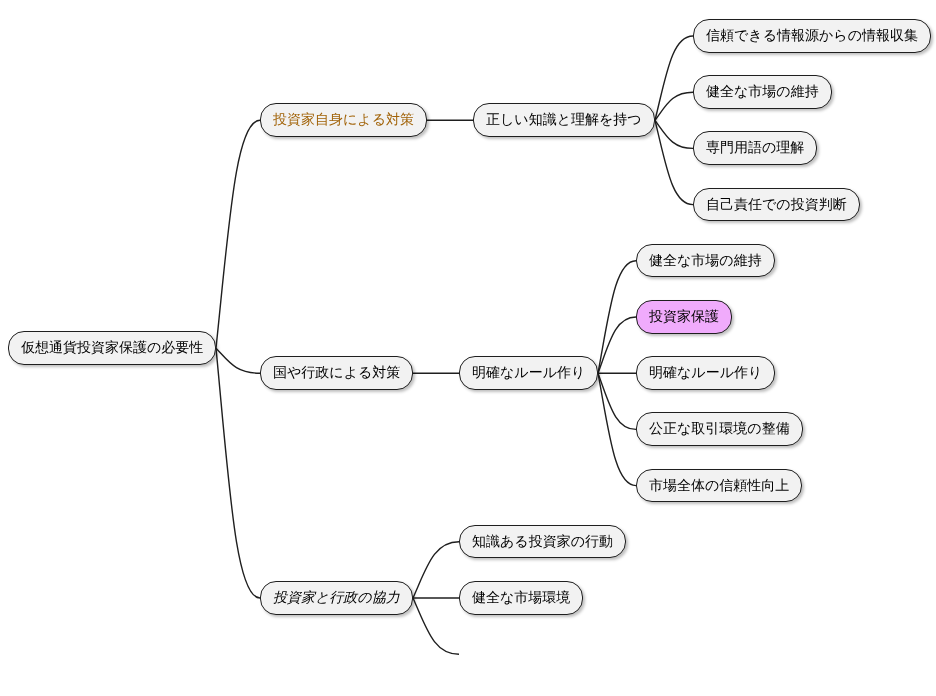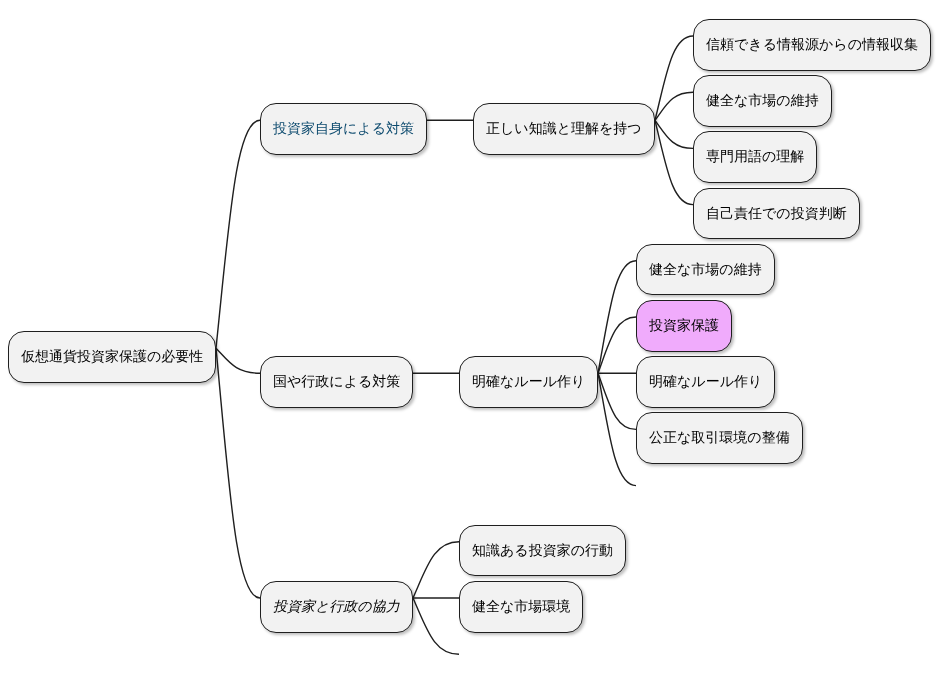--- a/index.html
+++ b/index.html
@@ -18,21 +18,21 @@
   #edge-layer {
     position: absolute;
     left: 0;
     top: 0;
     z-index: 0;
   }
   .node {
     position: absolute;
     z-index: 1;
     box-sizing: border-box;
-    padding: 16px 12px;
+    padding: 7px 12px;
     border-radius: 16px;
     white-space: nowrap;
     font-size: 14px;
     line-height: 1.25;
     box-shadow: 2px 2px 3px rgba(0,0,0,0.25);
   }
 </style>
 </head>
 <body>
 
@@ -50,28 +50,29 @@
       <path d="M 598 373.20000000000005 C 609.4 342.29, 615.1 317, 636 317" fill="none" stroke="#1f1f1f" stroke-width="1.4"></path>
       <path d="M 598 373.20000000000005 C 609.4 373.20000000000005, 615.1 373.20000000000005, 636 373.20000000000005" fill="none" stroke="#1f1f1f" stroke-width="1.4"></path>
       <path d="M 598 373.20000000000005 C 609.4 404.11, 615.1 429.40000000000003, 636 429.40000000000003" fill="none" stroke="#1f1f1f" stroke-width="1.4"></path>
       <path d="M 598 373.20000000000005 C 609.4 435.02000000000004, 615.1 485.6, 636 485.6" fill="none" stroke="#1f1f1f" stroke-width="1.4"></path>
       <path d="M 216 348.15 C 229.2 485.5675, 235.8 598, 260 598" fill="none" stroke="#1f1f1f" stroke-width="1.4"></path>
       <path d="M 413 598 C 426.8 567.0899999999999, 433.7 541.8, 459 541.8" fill="none" stroke="#1f1f1f" stroke-width="1.4"></path>
       <path d="M 413 598 C 426.8 598, 433.7 598, 459 598" fill="none" stroke="#1f1f1f" stroke-width="1.4"></path>
       <path d="M 413 598 C 426.8 628.9100000000001, 433.7 654.2, 459 654.2" fill="none" stroke="#1f1f1f" stroke-width="1.4"></path>
     </svg>
 <div class="node" style="background: rgb(242, 242, 242); border: 1.5px solid rgb(31, 31, 31); color: rgb(0, 0, 0); left: 8px; top: 331.15px;">仮想通貨投資家保護の必要性</div>
-    <div class="node" style="background: rgb(242, 242, 242); border: 1.5px solid rgb(31, 31, 31); color: #0c4a6e; left: 260px; top: 103.3px;">投資家自身による対策</div>
+    <div class="node" style="background: rgb(242, 242, 242); border: 1.5px solid rgb(31, 31, 31); color: #a16207; left: 260px; top: 103.3px;">投資家自身による対策</div>
     <div class="node" style="background: rgb(242, 242, 242); border: 1.5px solid rgb(31, 31, 31); color: rgb(0, 0, 0); left: 473px; top: 103.3px;">正しい知識と理解を持つ</div>
     <div class="node" style="background: rgb(242, 242, 242); border: 1.5px solid rgb(31, 31, 31); color: rgb(0, 0, 0); left: 693px; top: 19px;">信頼できる情報源からの情報収集</div>
     <div class="node" style="background: rgb(242, 242, 242); border: 1.5px solid rgb(31, 31, 31); color: rgb(0, 0, 0); left: 693px; top: 75.2px;">健全な市場の維持</div>
     <div class="node" style="background: rgb(242, 242, 242); border: 1.5px solid rgb(31, 31, 31); color: rgb(0, 0, 0); left: 693px; top: 131.4px;">専門用語の理解</div>
     <div class="node" style="background: rgb(242, 242, 242); border: 1.5px solid rgb(31, 31, 31); color: rgb(0, 0, 0); left: 693px; top: 187.6px;">自己責任での投資判断</div>
     <div class="node" style="background: rgb(242, 242, 242); border: 1.5px solid rgb(31, 31, 31); color: rgb(0, 0, 0); left: 260px; top: 356.2px;">国や行政による対策</div>
     <div class="node" style="background: rgb(242, 242, 242); border: 1.5px solid rgb(31, 31, 31); color: rgb(0, 0, 0); left: 459px; top: 356.2px;">明確なルール作り</div>
     <div class="node" style="background: rgb(242, 242, 242); border: 1.5px solid rgb(31, 31, 31); color: rgb(0, 0, 0); left: 636px; top: 243.8px;">健全な市場の維持</div>
     <div class="node" style="background: #f0abfc; border: 1.5px solid rgb(31, 31, 31); color: rgb(0, 0, 0); left: 636px; top: 300px;">投資家保護</div>
     <div class="node" style="background: rgb(242, 242, 242); border: 1.5px solid rgb(31, 31, 31); color: rgb(0, 0, 0); left: 636px; top: 356.2px;">明確なルール作り</div>
     <div class="node" style="background: rgb(242, 242, 242); border: 1.5px solid rgb(31, 31, 31); color: rgb(0, 0, 0); left: 636px; top: 412.4px;">公正な取引環境の整備</div>
+    <div class="node" style="background: rgb(242, 242, 242); border: 1.5px solid rgb(31, 31, 31); color: rgb(0, 0, 0); left: 636px; top: 468.6px;">市場全体の信頼性向上</div>
     <div class="node" style="background: rgb(242, 242, 242); border: 1.5px solid rgb(31, 31, 31); color: rgb(0, 0, 0); left: 260px; top: 581px; font-style: italic;">投資家と行政の協力</div>
     <div class="node" style="background: rgb(242, 242, 242); border: 1.5px solid rgb(31, 31, 31); color: rgb(0, 0, 0); left: 459px; top: 524.8px;">知識ある投資家の行動</div>
     <div class="node" style="background: rgb(242, 242, 242); border: 1.5px solid rgb(31, 31, 31); color: rgb(0, 0, 0); left: 459px; top: 581px;">健全な市場環境</div>
   </div>
 
 </body></html>

